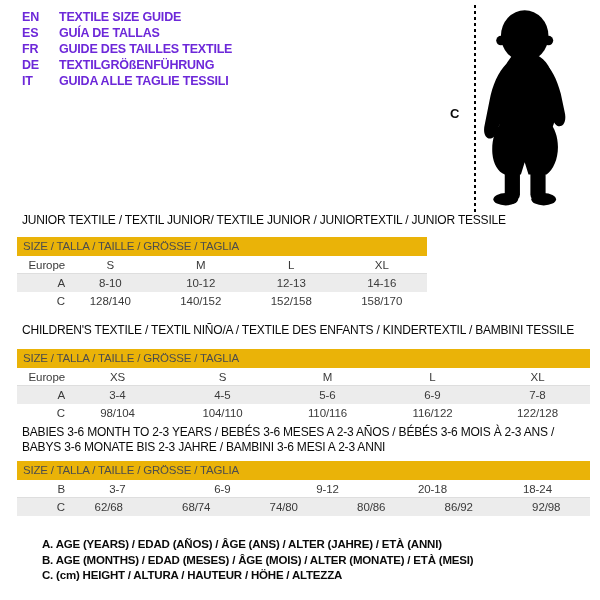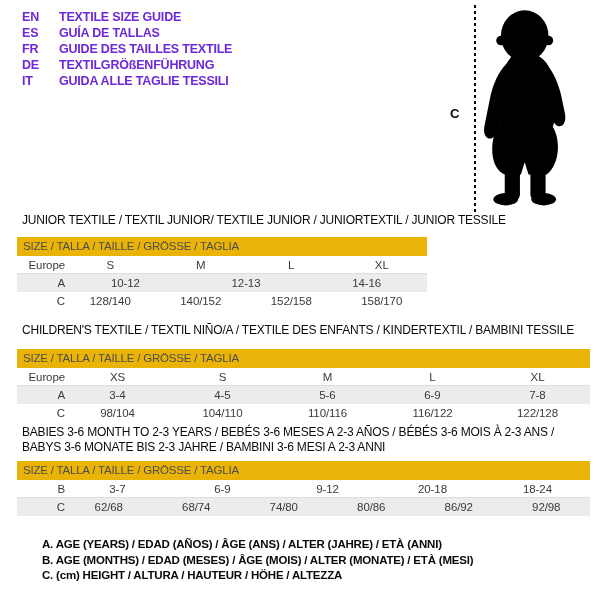--- a/index.html
+++ b/index.html
@@ -123,20 +123,21 @@
   <div>
       <div class="trow">
         <div class="tcell label">Europe</div>
         <div class="tcell">S</div>
         <div class="tcell">M</div>
         <div class="tcell">L</div>
         <div class="tcell">XL</div>
       </div>
       <div class="trow shaded">
         <div class="tcell label">A</div>
+        <div class="tcell">8-10</div>
         <div class="tcell">10-12</div>
         <div class="tcell">12-13</div>
         <div class="tcell">14-16</div>
       </div>
       <div class="trow">
         <div class="tcell label">C</div>
         <div class="tcell">128/140</div>
         <div class="tcell">140/152</div>
         <div class="tcell">152/158</div>
         <div class="tcell">158/170</div>

